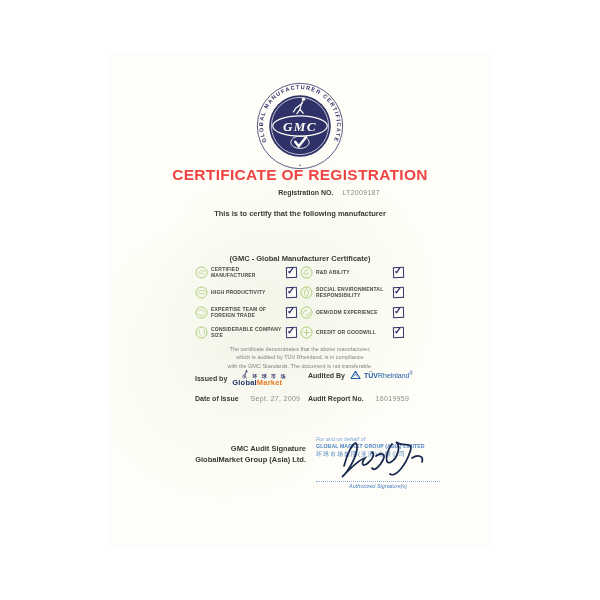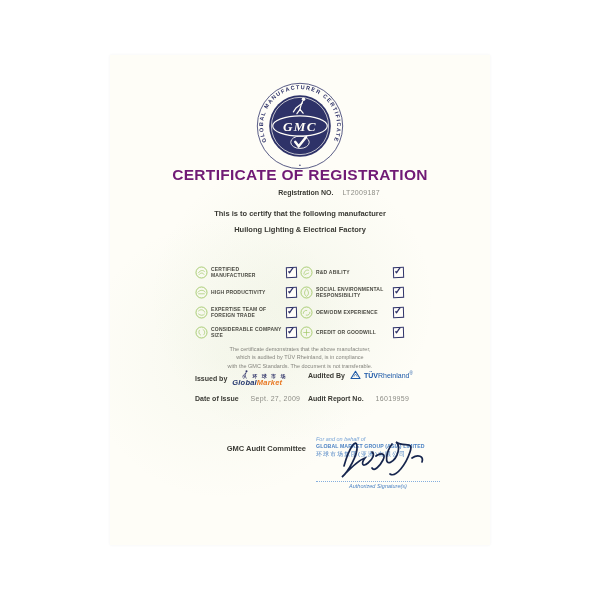--- a/index.html
+++ b/index.html
@@ -11,21 +11,21 @@
         background:radial-gradient(circle at 48% 50%,rgba(170,195,140,0.10),rgba(170,195,140,0) 45%),
                    radial-gradient(circle at 30% 62%,rgba(170,195,140,0.08),rgba(170,195,140,0) 35%);
         pointer-events:none;}
   .abs{position:absolute;}
 
   
   .gmc-logo{left:146px;top:27px;width:88px;height:88px;}
 
   
   .title{left:0;top:111px;width:380px;text-align:center;font-size:15.5px;font-weight:bold;
-         letter-spacing:0.3px;color:#701a75;}
+         letter-spacing:0.3px;color:#ef4444;}
   .reg-line{left:0;top:134px;width:270px;text-align:right;font-size:7px;color:#3a3a34;}
   .reg-line .lbl{font-weight:bold;}
   .reg-line .val{color:#8d8d86;margin-left:7px;letter-spacing:0.3px;}
 
   .center-line{left:0;width:380px;text-align:center;font-size:7.5px;font-weight:bold;color:#3a3a34;}
   .l-certify{top:154px;}
   .l-manufacturer{top:170px;}
   .l-complies{top:187px;}
   .l-sub{top:199px;}
 
@@ -47,21 +47,21 @@
   .disclaimer span{display:block;}
 
   
   .issue-row{top:315px;display:flex;align-items:center;}
   .grp-issued{left:85px;}
   .grp-audited{left:198px;}
   .row-label{font-size:7px;font-weight:bold;color:#3a3a34;margin-right:5px;}
   .gm-logo{display:inline-flex;flex-direction:column;line-height:1;}
   .gm-top{display:flex;align-items:flex-end;gap:2px;margin-left:10px;}
   .gm-cn{font-size:5px;color:#2e3268;letter-spacing:1.5px;font-weight:bold;}
-  .gm-word{font-size:7.5px;font-weight:bold;font-style:italic;letter-spacing:0.2px;}
+  .gm-word{font-size:7.5px;font-weight:bold;letter-spacing:0.2px;}
   .gm-global{color:#22356d;}
   .gm-market{color:#e87722;}
   .tuv-logo{display:inline-flex;align-items:center;gap:3px;}
   .tuv-word{font-size:7px;color:#1e5aa8;}
   .tuv-word b{font-weight:bold;}
   .tuv-reg{font-size:4.5px;vertical-align:super;color:#1e5aa8;}
 
   .meta-row{top:340px;display:flex;align-items:baseline;}
   .meta-val{font-size:7px;color:#8d8d86;margin-left:7px;letter-spacing:0.3px;}
 
@@ -116,21 +116,21 @@
     </div>
 
     <div class="abs title">CERTIFICATE OF REGISTRATION</div>
 
     <div class="abs reg-line">
       <span class="lbl">Registration NO.</span>
       <span class="val">LT2009187</span>
     </div>
 
     <div class="abs center-line l-certify">This is to certify that the following manufacturer</div>
-    <div class="abs center-line l-manufacturer">Huilong Lighting &amp; Electrical Factory</div>
+    <div class="abs center-line l-sub">(GMC - Global Manufacturer Certificate)</div>
 
     <div class="abs standards">
       <div class="std-item">
         <svg class="std-icon" viewBox="0 0 20 20">
             <circle cx="10" cy="10" r="8.5" fill="none" stroke="#9bc55f" stroke-width="1.3"></circle>
             <path d="M5,11 C8,6 13,6 15,9 M6,13.5 C9,9.5 13,10.5 14,13.5" stroke="#9bc55f" fill="none" stroke-width="1"></path>
           </svg>
         <span class="std-label">CERTIFIED MANUFACTURER</span>
         <span class="checkbox"></span>
       </div>
@@ -228,21 +228,22 @@
     <div class="abs meta-row grp-issued">
       <span class="row-label">Date of Issue</span>
       <span class="meta-val">Sept. 27, 2009</span>
     </div>
     <div class="abs meta-row grp-audited">
       <span class="row-label">Audit Report No.</span>
       <span class="meta-val">16019959</span>
     </div>
 
     <div class="abs footer">
-      <span>GMC Audit Committee</span>
+      <span>GMC Audit Signature</span>
+      <span>GlobalMarket Group (Asia) Ltd.</span>
     </div>
 
     <div class="abs stamp">
       <div class="stamp-behalf">For and on behalf of</div>
       <div class="stamp-en">GLOBAL MARKET GROUP (ASIA) LIMITED</div>
       <div class="stamp-cn">环球市场集团(亚洲)有限公司</div>
       <svg class="stamp-sig" width="104" height="54" viewBox="0 0 104 54">
         <g stroke="#16254d" stroke-width="1.7" fill="none" stroke-linecap="round">
           <path d="M12,38 C17,20 24,10 25,18 C26,27 16,44 10,49 C18,41 26,32 33,30 C29,35 30,40 36,35 C41,31 43,26 40,24"></path>
           <path d="M44,28 C50,24 54,26 51,32 C48,38 42,44 40,40"></path>

